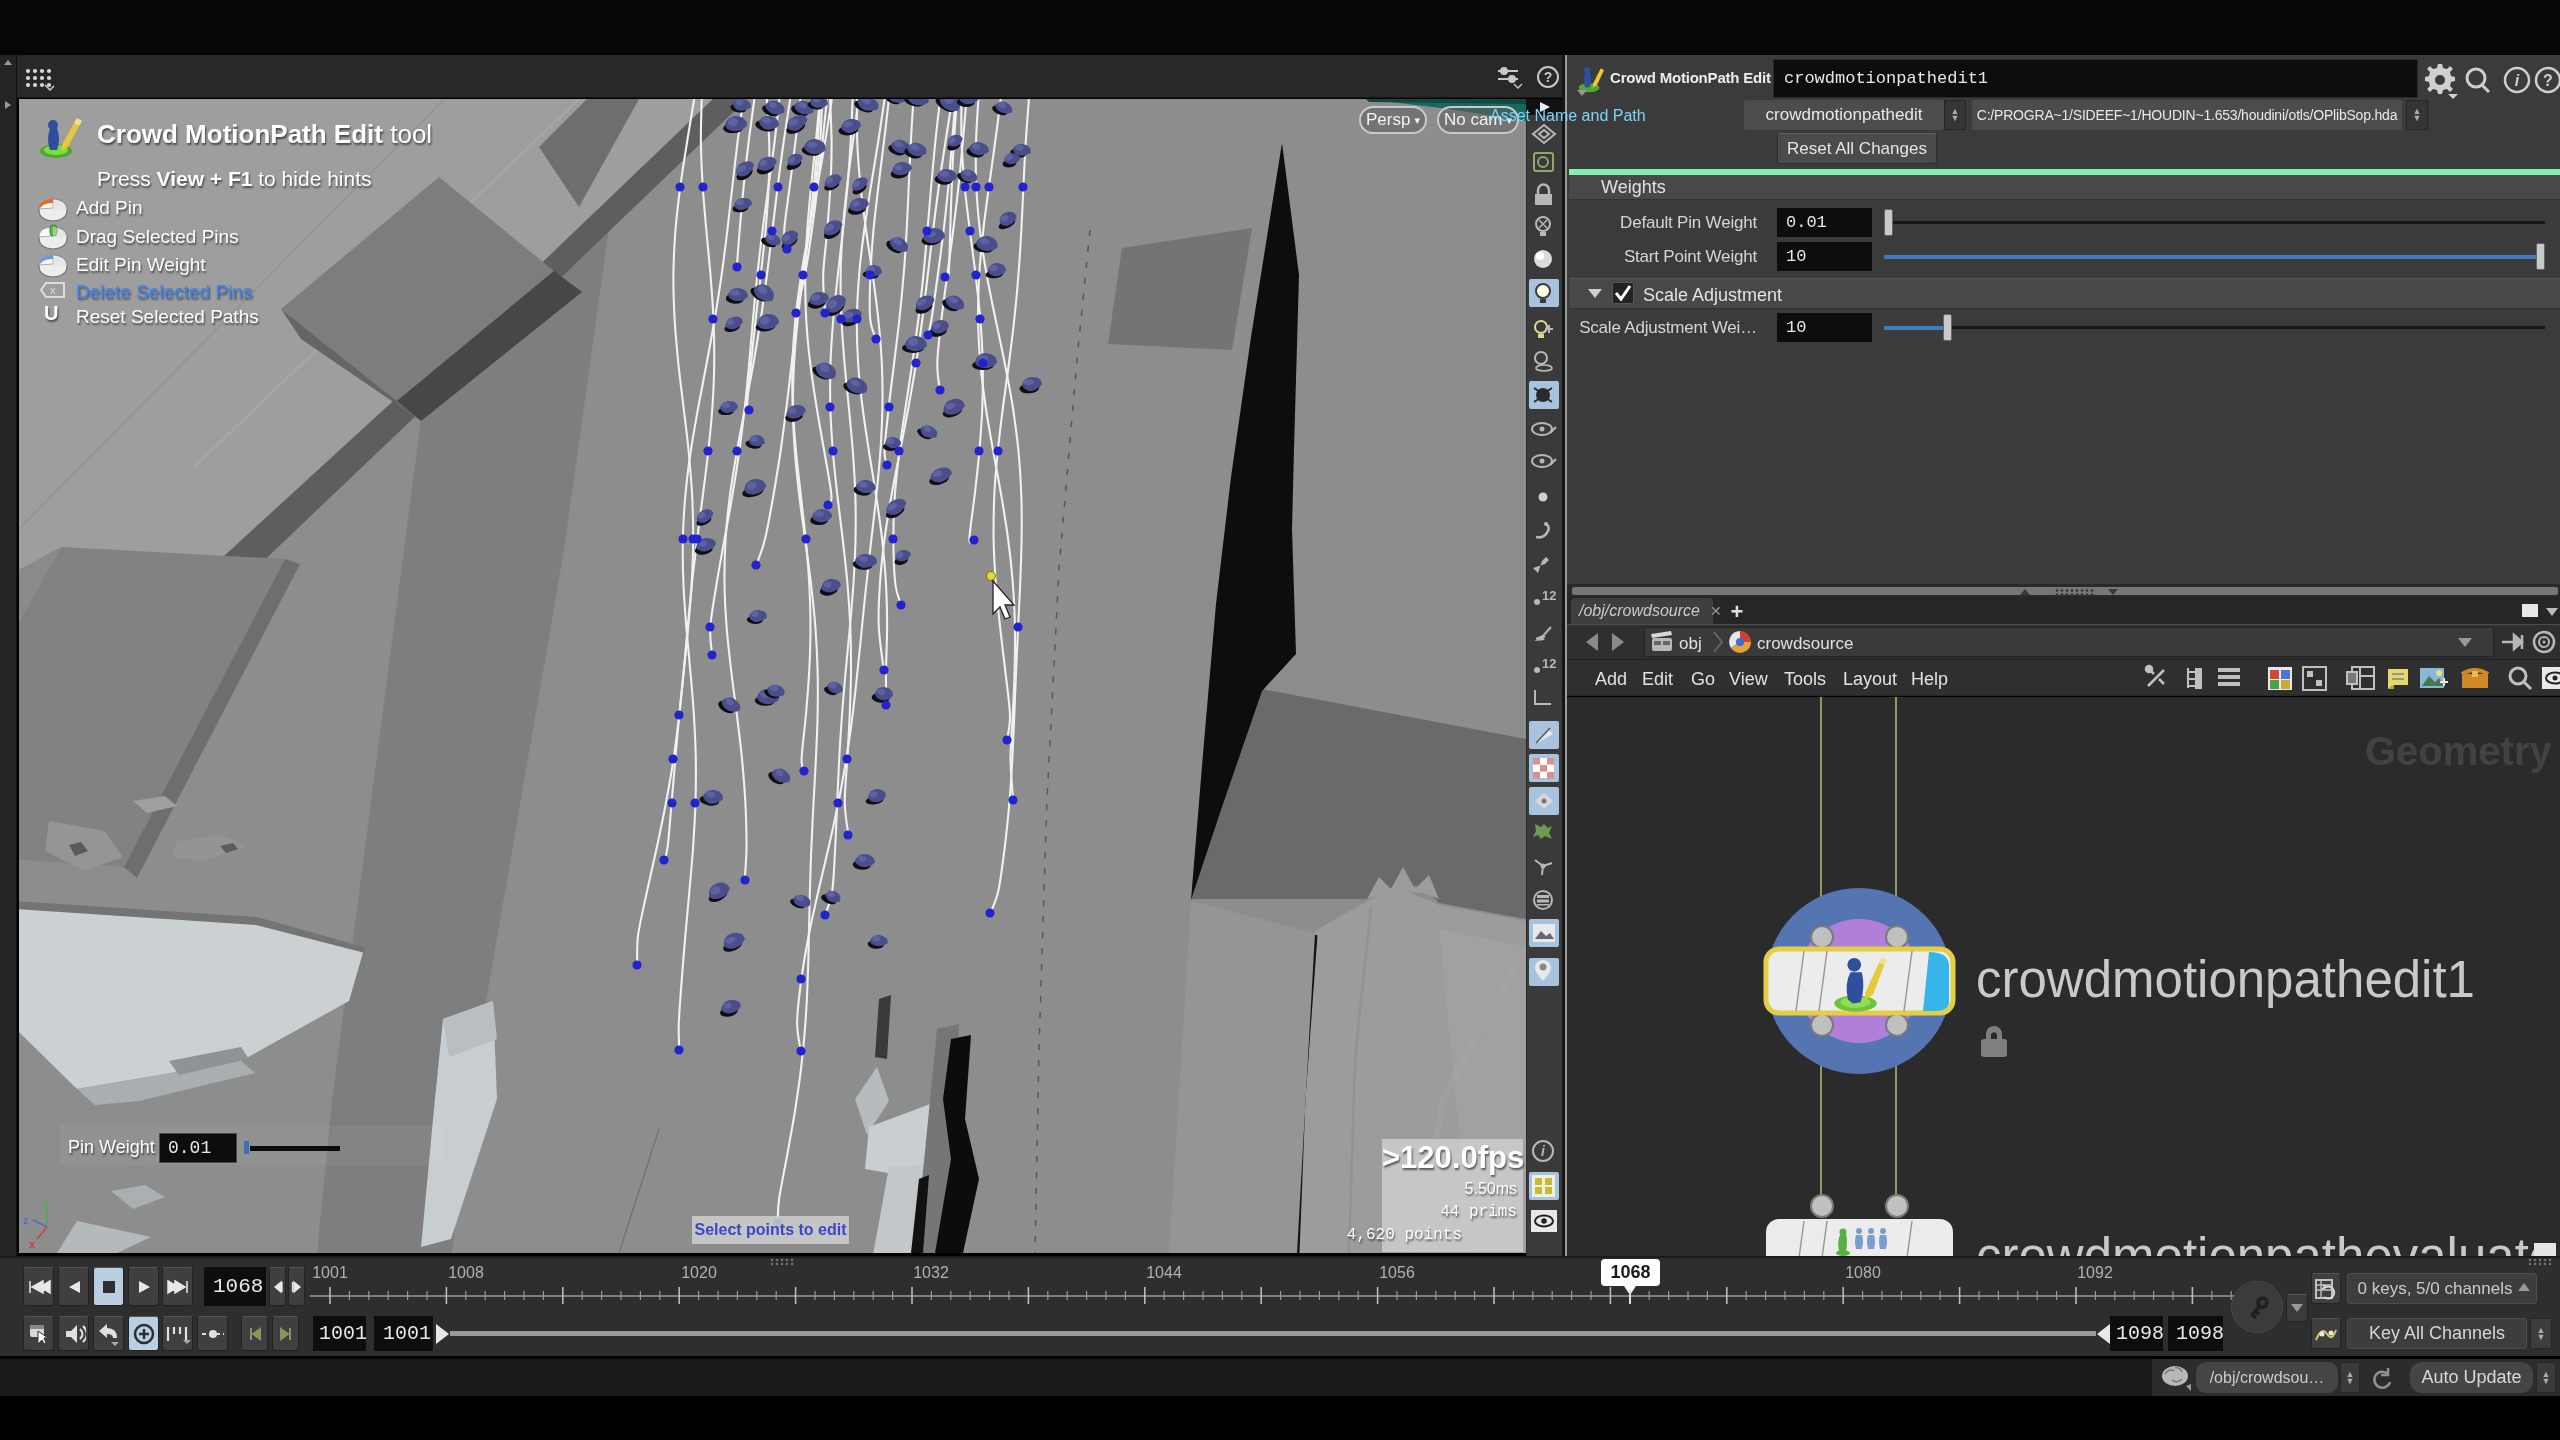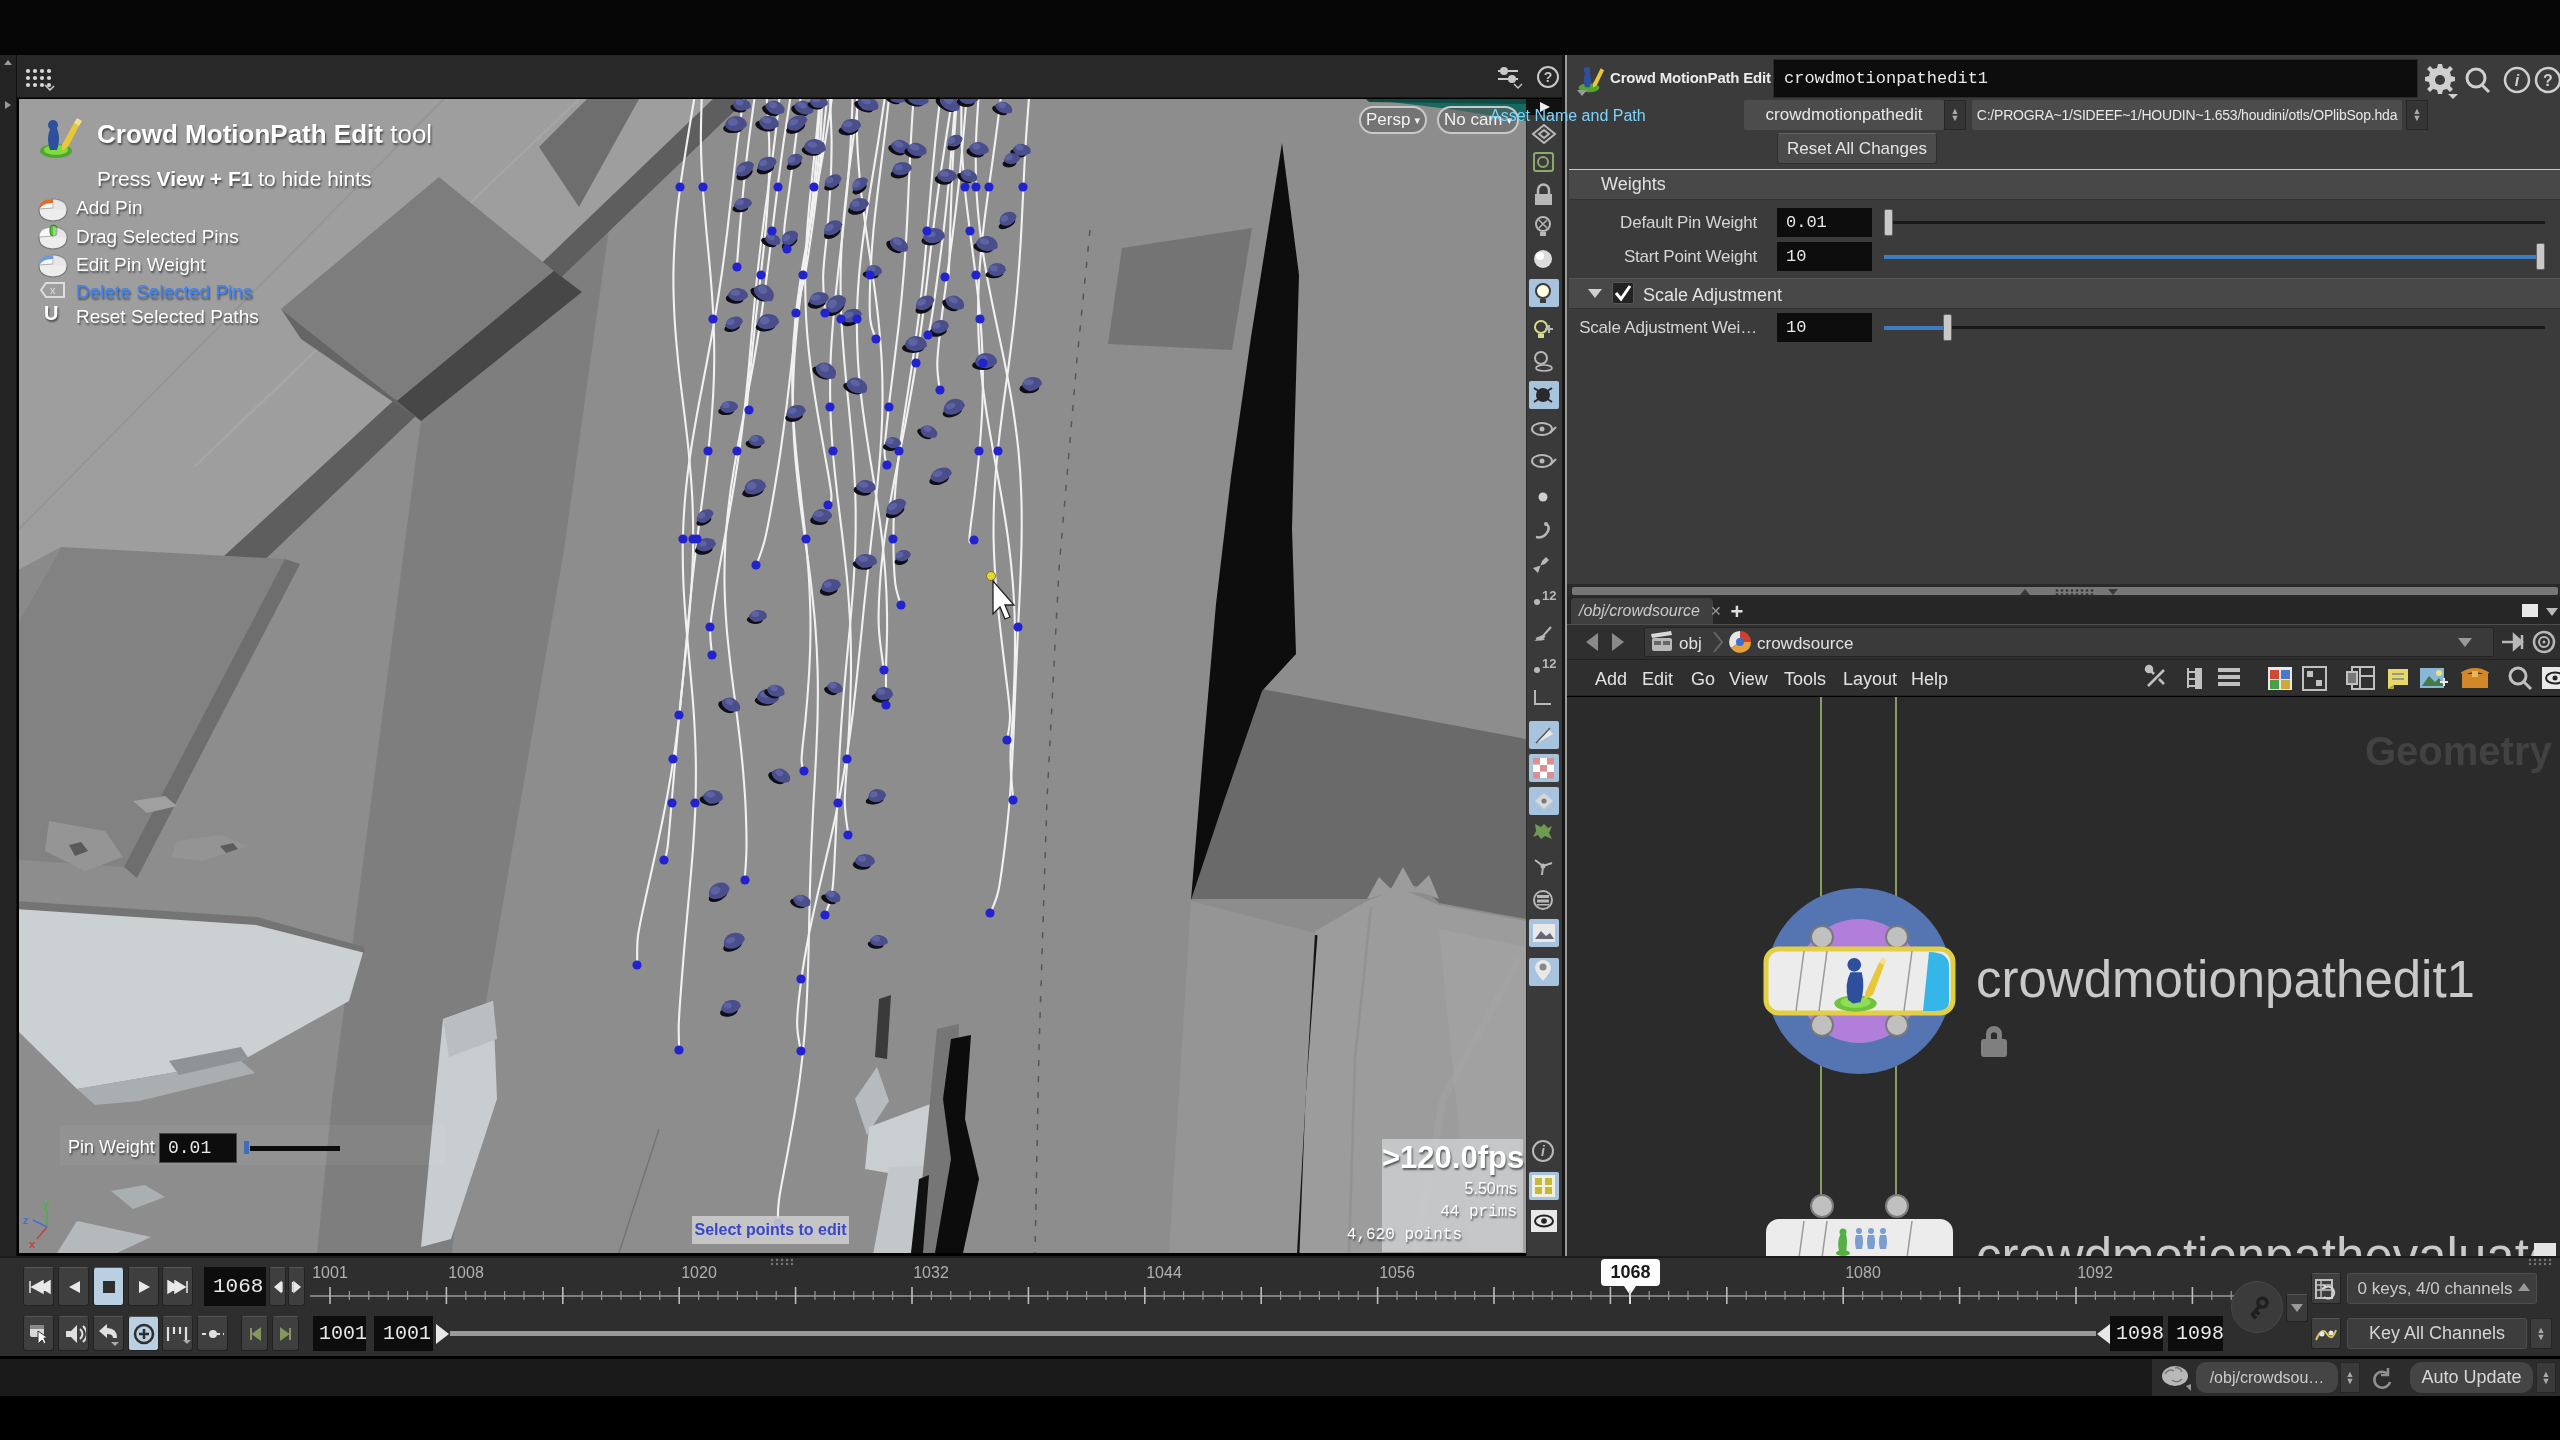--- a/index.html
+++ b/index.html
@@ -801,21 +801,21 @@
 <div class="spin" style="left:1944px;top:100px;width:22px;height:30px">
     <div>▲</div>
     <div>▼</div>
   </div>
 <div class="abs" style="left:1972px;top:100px;width:430px;height:30px;background:#4c4c4c;border-radius:2px;color:#e8e8e8;font-size:14px;display:flex;align-items:center;justify-content:center;letter-spacing:-0.2px;overflow:hidden;white-space:nowrap">C:/PROGRA~1/SIDEEF~1/HOUDIN~1.653/houdini/otls/OPlibSop.hda</div>
 <div class="spin" style="left:2406px;top:100px;width:22px;height:30px">
     <div>▲</div>
     <div>▼</div>
   </div>
 <div class="abs" style="left:1777px;top:133px;width:160px;height:31px;background:#4b4b4b;border:1px solid #2e2e2e;border-top-color:#616161;border-radius:3px;color:#e5e5e5;font-size:17px;display:flex;align-items:center;justify-content:center">Reset All Changes</div>
-<div class="abs" style="left:1569px;top:169px;width:991px;height:31px;background:#484848;border-top:1px solid #86efac;border-bottom:1px solid #333;color:#e0e0e0;font-size:18px;display:flex;align-items:center;padding-left:32px">Weights</div>
+<div class="abs" style="left:1569px;top:169px;width:991px;height:31px;background:#484848;border-top:6px solid #86efac;border-bottom:1px solid #333;color:#e0e0e0;font-size:18px;display:flex;align-items:center;padding-left:32px">Weights</div>
 <div class="abs" style="left:1500px;top:213px;width:257px;text-align:right;font-size:17px;color:#d5d5d5;letter-spacing:-0.2px">Default Pin Weight</div>
 <div class="abs blk" style="left:1777px;top:208px;width:95px;height:29px;font-size:17px;padding-left:9px">0.01</div>
 <div class="abs" style="left:1884px;top:221px;width:661px;height:3px;background:#181818"></div>
 <div class="abs" style="left:1884px;top:209px;width:9px;height:27px;background:#c9c9c9;border:1px solid #666;border-radius:2px"></div>
 <div class="abs" style="left:1500px;top:247px;width:257px;text-align:right;font-size:17px;color:#d5d5d5;letter-spacing:-0.2px">Start Point Weight</div>
 <div class="abs blk" style="left:1777px;top:242px;width:95px;height:29px;font-size:17px;padding-left:9px">10</div>
 <div class="abs" style="left:1884px;top:255px;width:655px;height:4px;background:#3d7cc0"></div>
 <div class="abs" style="left:2536px;top:243px;width:9px;height:27px;background:#c9c9c9;border:1px solid #666;border-radius:2px"></div>
 <div class="abs" style="left:1569px;top:278px;width:991px;height:31px;background:#484848;border-top:1px solid #555;border-bottom:1px solid #333"></div>
 <div class="abs" style="left:1588px;top:289px;width:0;height:0;border-left:7px solid transparent;border-right:7px solid transparent;border-top:9px solid #d0d0d0"></div>
@@ -1276,21 +1276,21 @@
       <path d="M12,10 a6,6 0 1 1 -2,10 M12,10 l-3,-2 M12,10 l-4,2" stroke="#d8d8d8" stroke-width="2" fill="none"></path>
     </svg>
   </div>
 <div class="vbtn" style="left:2311px;top:1318px;width:30px;height:31px;background:#3f3f3f">
     <svg width="24" height="24">
       <path d="M2,18 q6,-14 11,-6 t9,-4" fill="none" stroke="#d8c858" stroke-width="2"></path>
       <circle cx="8" cy="12" r="2.5" fill="#e8e8e8"></circle>
       <circle cx="17" cy="11" r="2.5" fill="#e8e8e8"></circle>
     </svg>
   </div>
-<div class="abs" style="left:2347px;top:1273px;width:190px;height:31px;background:#3d3d3d;border:1px solid #4e4e4e;border-radius:3px;color:#cacaca;font-size:17px;display:flex;align-items:center;justify-content:center;padding-right:14px">0 keys, 4/0 channels</div>
+<div class="abs" style="left:2347px;top:1273px;width:190px;height:31px;background:#3d3d3d;border:1px solid #4e4e4e;border-radius:3px;color:#cacaca;font-size:17px;display:flex;align-items:center;justify-content:center;padding-right:14px">0 keys, 5/0 channels</div>
 <div class="abs" style="left:2518px;top:1283px;width:0;height:0;border-left:6px solid transparent;border-right:6px solid transparent;border-bottom:8px solid #999"></div>
 <div class="abs" style="left:2347px;top:1318px;width:180px;height:31px;background:#3d3d3d;border:1px solid #4e4e4e;border-radius:3px;color:#d5d5d5;font-size:18px;display:flex;align-items:center;justify-content:center">Key All Channels</div>
 <div class="spin" style="left:2530px;top:1318px;width:22px;height:31px;background:#3d3d3d">
     <div>▲</div>
     <div>▼</div>
   </div>
 <div class="abs" style="left:0;top:1359px;width:2560px;height:37px;background:#191919"></div>
 <div class="abs" style="left:2152px;top:1359px;width:408px;height:37px;background:#2c2c2c"></div>
 <svg class="abs" style="left:2160px;top:1362px" width="34" height="31">
     <ellipse cx="15" cy="14" rx="13" ry="10" fill="#b8b8b8"></ellipse>

